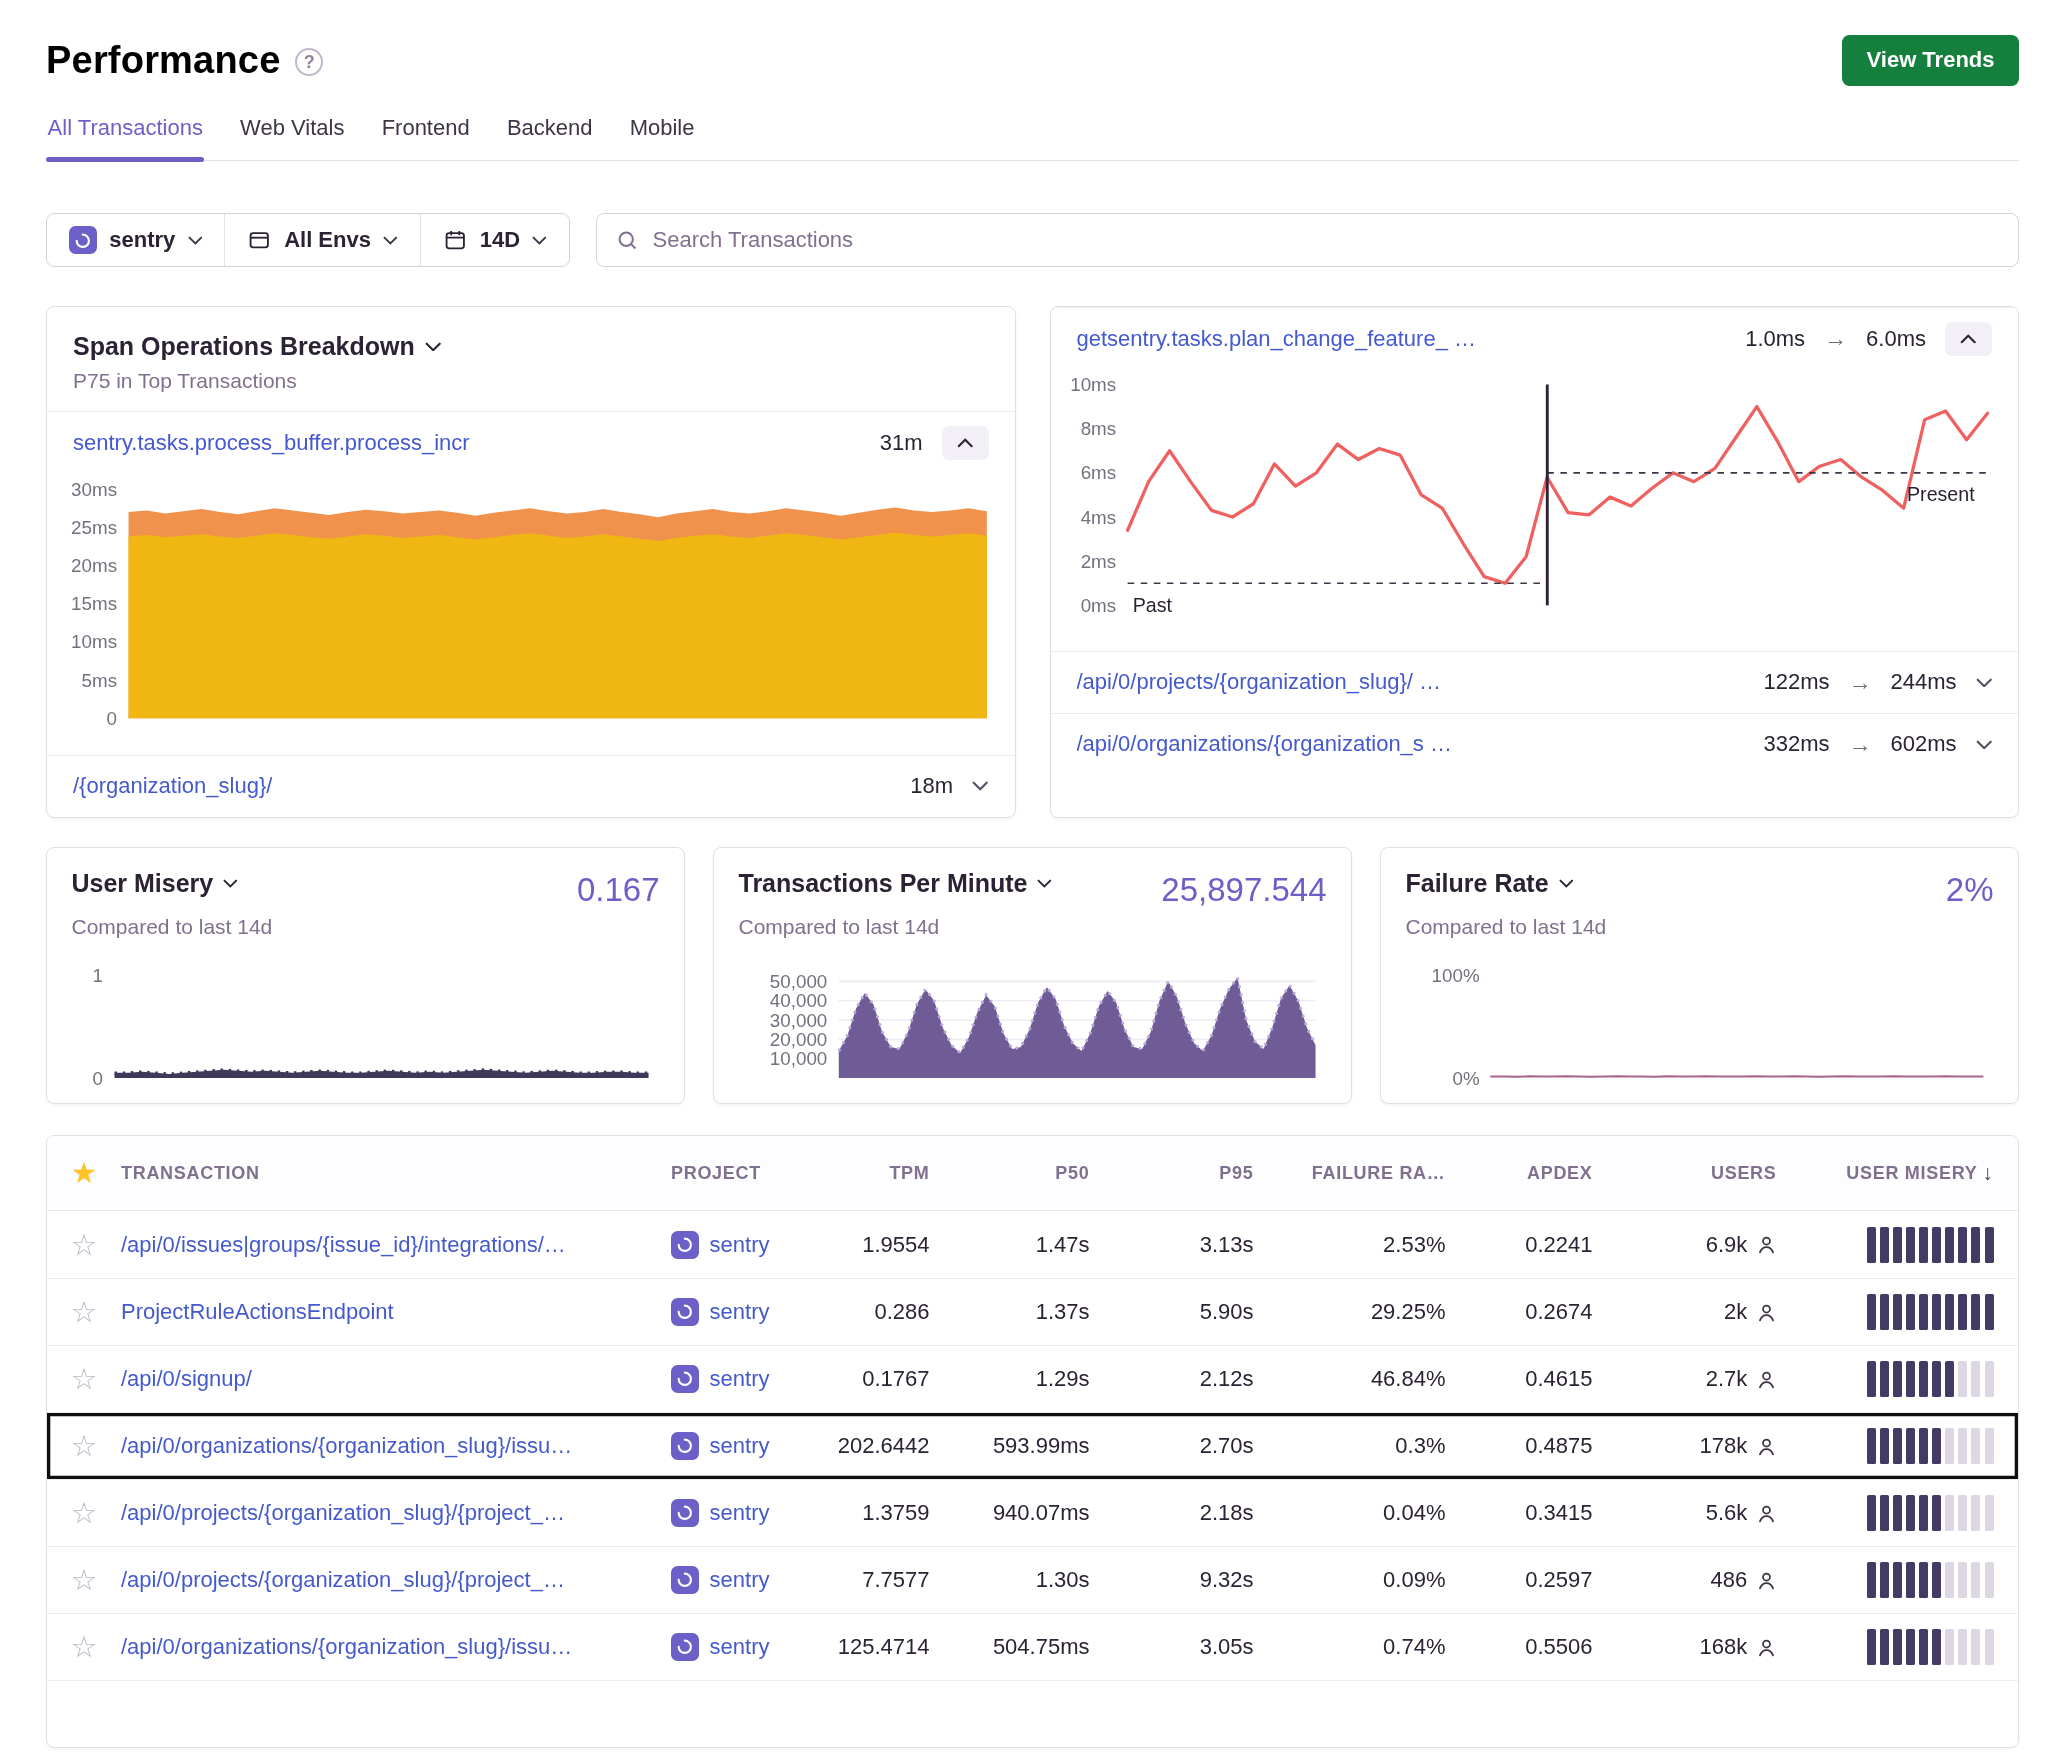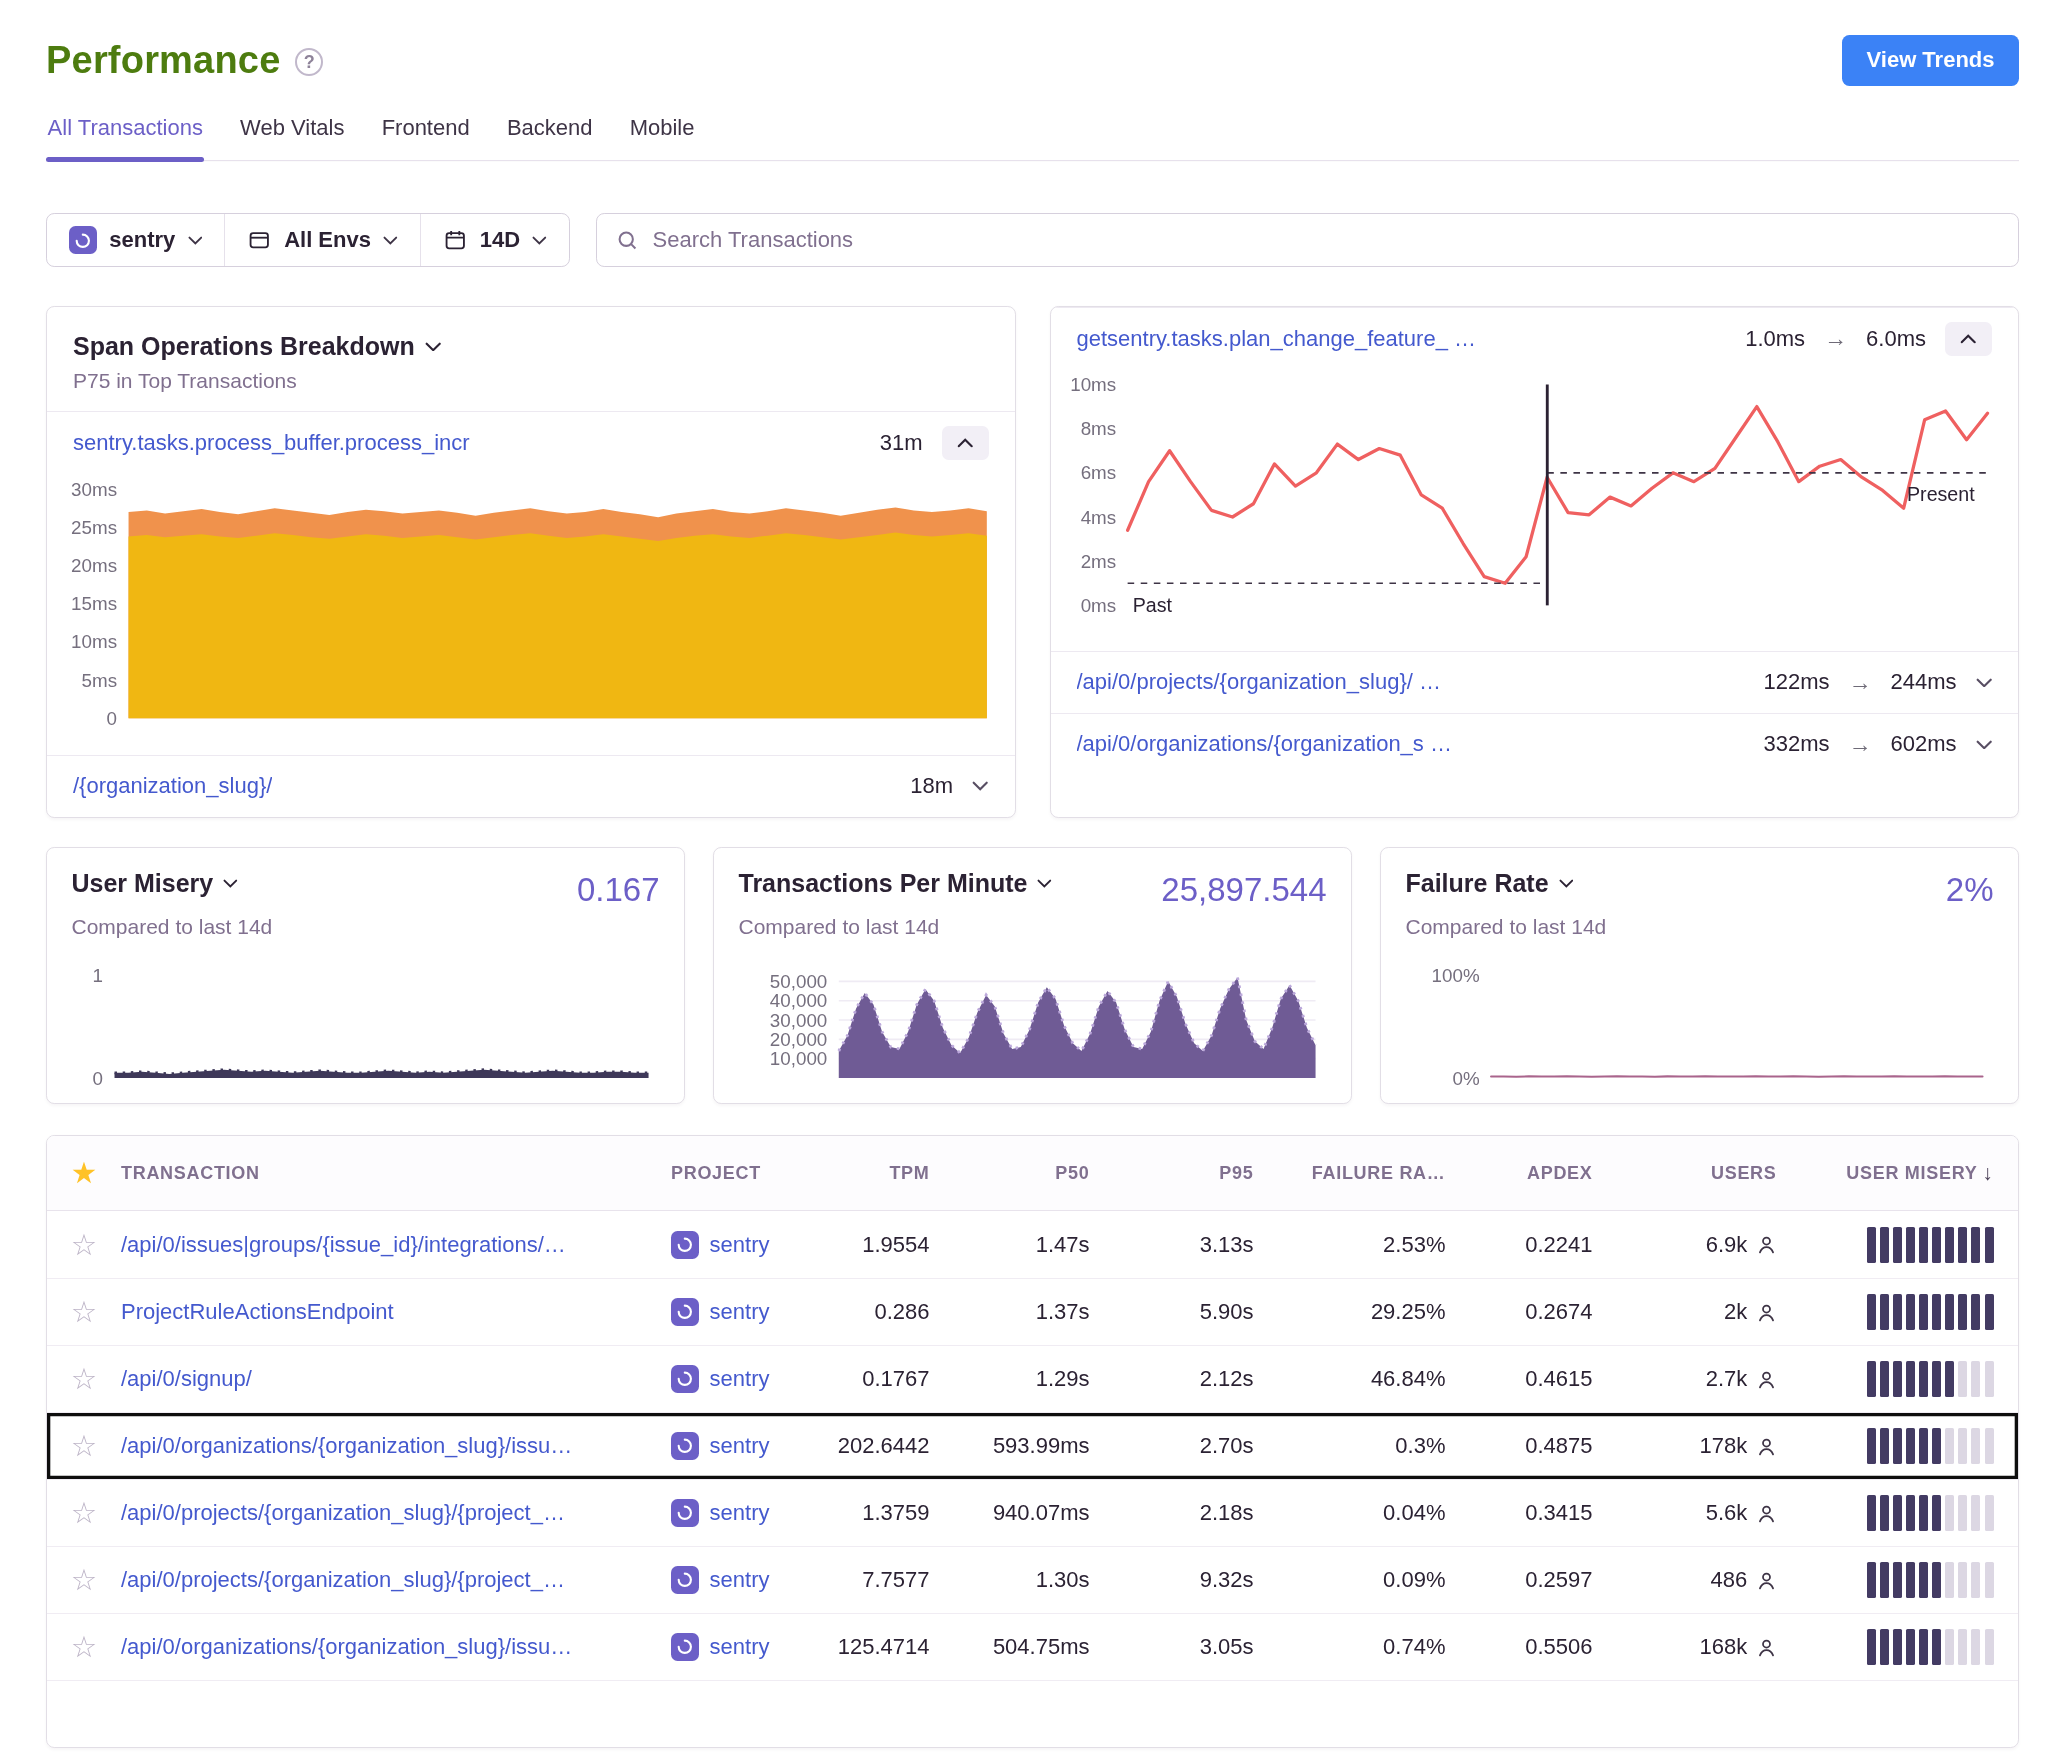--- a/index.html
+++ b/index.html
@@ -2,25 +2,25 @@
 <html style="font-size:13px"><head>
 <meta charset="utf-8">
 <style>
   * { box-sizing: border-box; margin: 0; padding: 0; }
   html,body { width: 2065px; height: 1759px; overflow: hidden; background: #fff;
     font-family: "Liberation Sans", "DejaVu Sans", sans-serif; color: #2B2233; }
   .page { padding: 28px 46px 0; }
 
   
   .title-row { display: flex; align-items: center; gap: 14.7px; margin-top: 6.5px; }
-  .page-title { font-size: 38px; font-weight: 700; color: #4d7c0f; letter-spacing: 0.2px; }
+  .page-title { font-size: 38px; font-weight: 700; color: #000000; letter-spacing: 0.2px; }
   .help { width: 28px; height: 28px; border: 2px solid #C1B8CB; border-radius: 50%;
     color: #8E8399; font-size: 18px; font-weight: 700; display: flex; align-items: center;
     justify-content: center; margin-top: 4.9px; }
-  .btn-primary { margin-left: auto; background: #3b82f6; color: #fff; border: none;
+  .btn-primary { margin-left: auto; background: #15803d; color: #fff; border: none;
     border-radius: 7.4px; font-size: 22px; font-weight: 700; padding: 0 24.5px; height: 51px;
     font-family: inherit; cursor: pointer; }
   .tabs { display: flex; gap: 34px; margin-top: 24.5px; border-bottom: 1.2px solid #E7E1EC;
     box-shadow: 0 0.8px 0 rgba(43,34,51,.02); }
   .tab { font-size: 22px; color: #3E3446; padding: 4.9px 1.6px 19.6px; position: relative; cursor: pointer; }
   .tab.active { color: #6C5FC7; }
   .tab.active::after { content:""; position:absolute; left:0; right:0; bottom:-1.6px; height:4.9px;
     border-radius:2.5px; background:#6C5FC7; }
 
   

